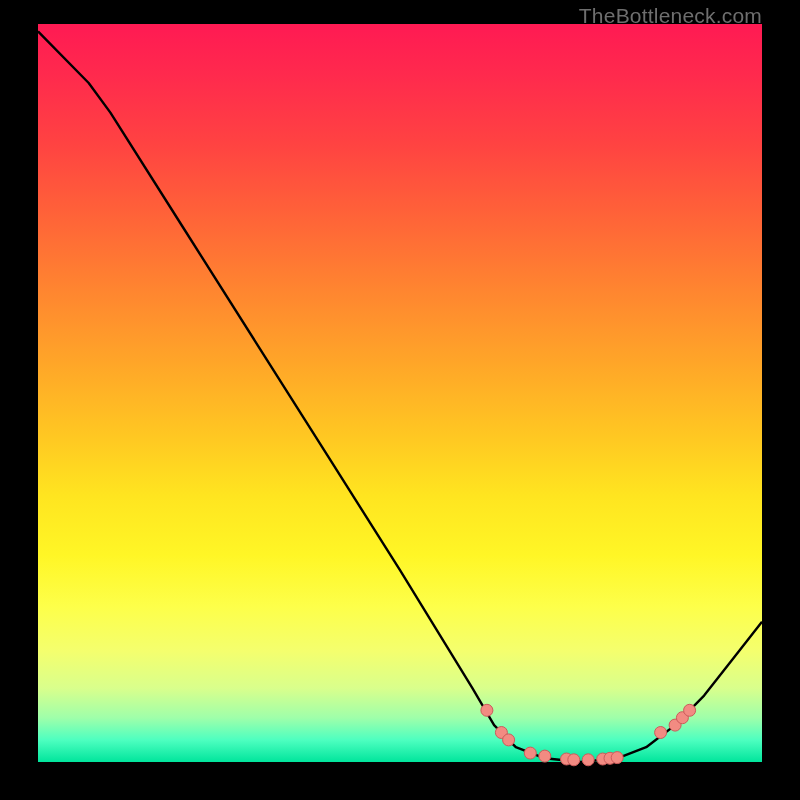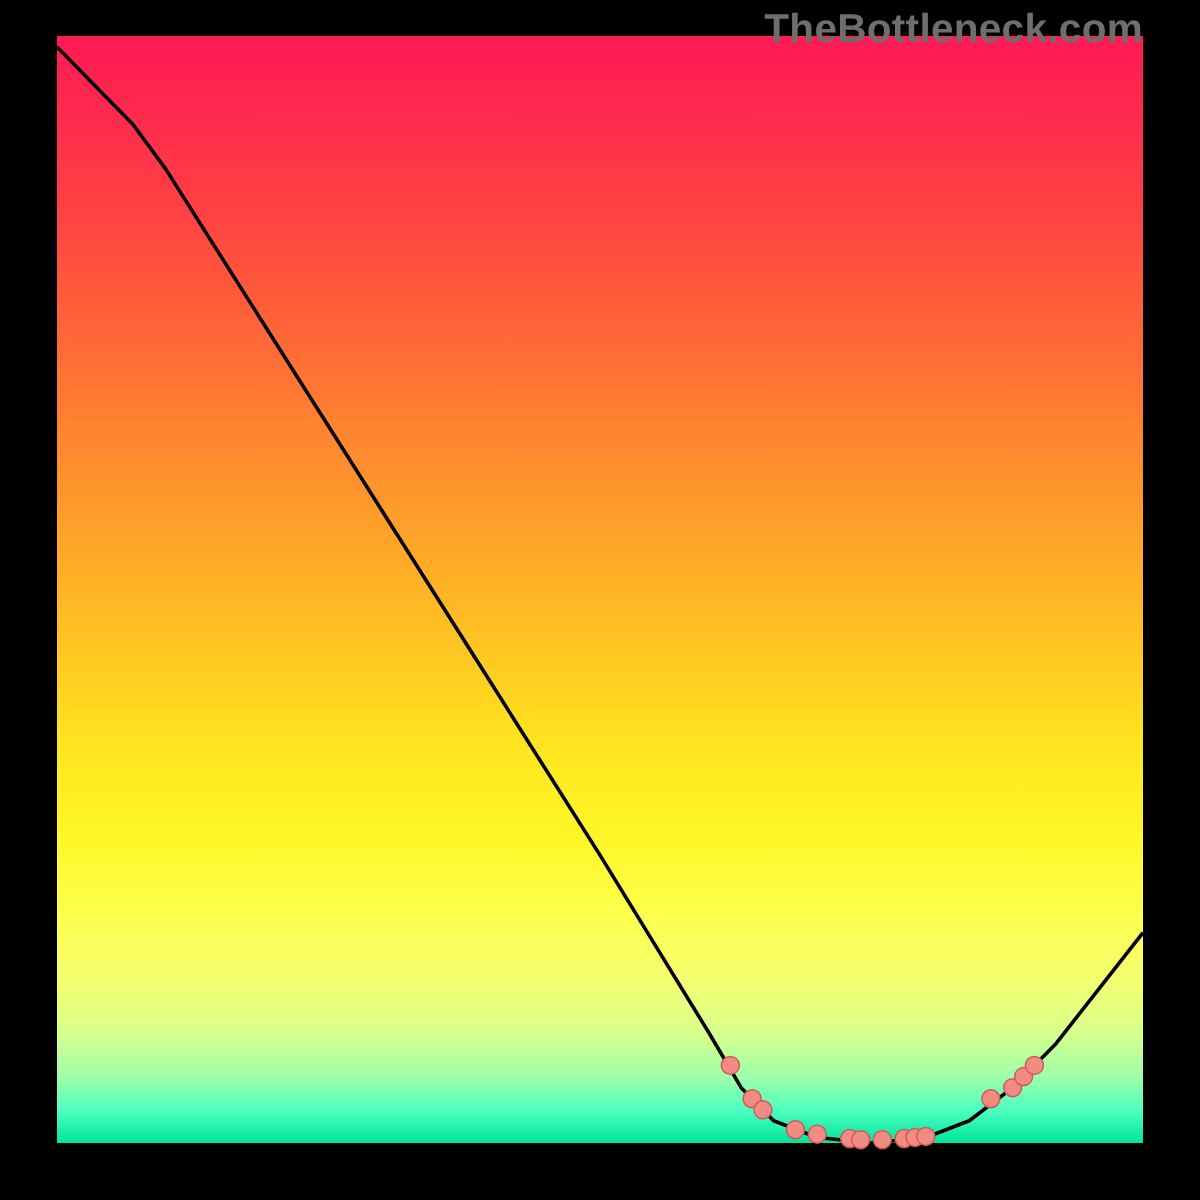--- a/index.html
+++ b/index.html
@@ -39,22 +39,22 @@
       #9fffaa 94%,
       #4effc0 97%,
       #00e59c 100%
     );
   }
   .watermark {
     position: absolute;
     top: 4px;
     right: 38px;
     color: #6e6e6e;
-    font-size: 27px;
-    font-weight: 700;
+    font-size: 21px;
+    font-weight: 400;
     letter-spacing: 0.2px;
   }
   svg.overlay {
     position: absolute;
     left: 0;
     top: 0;
     width: 800px;
     height: 800px;
   }
 </style>

